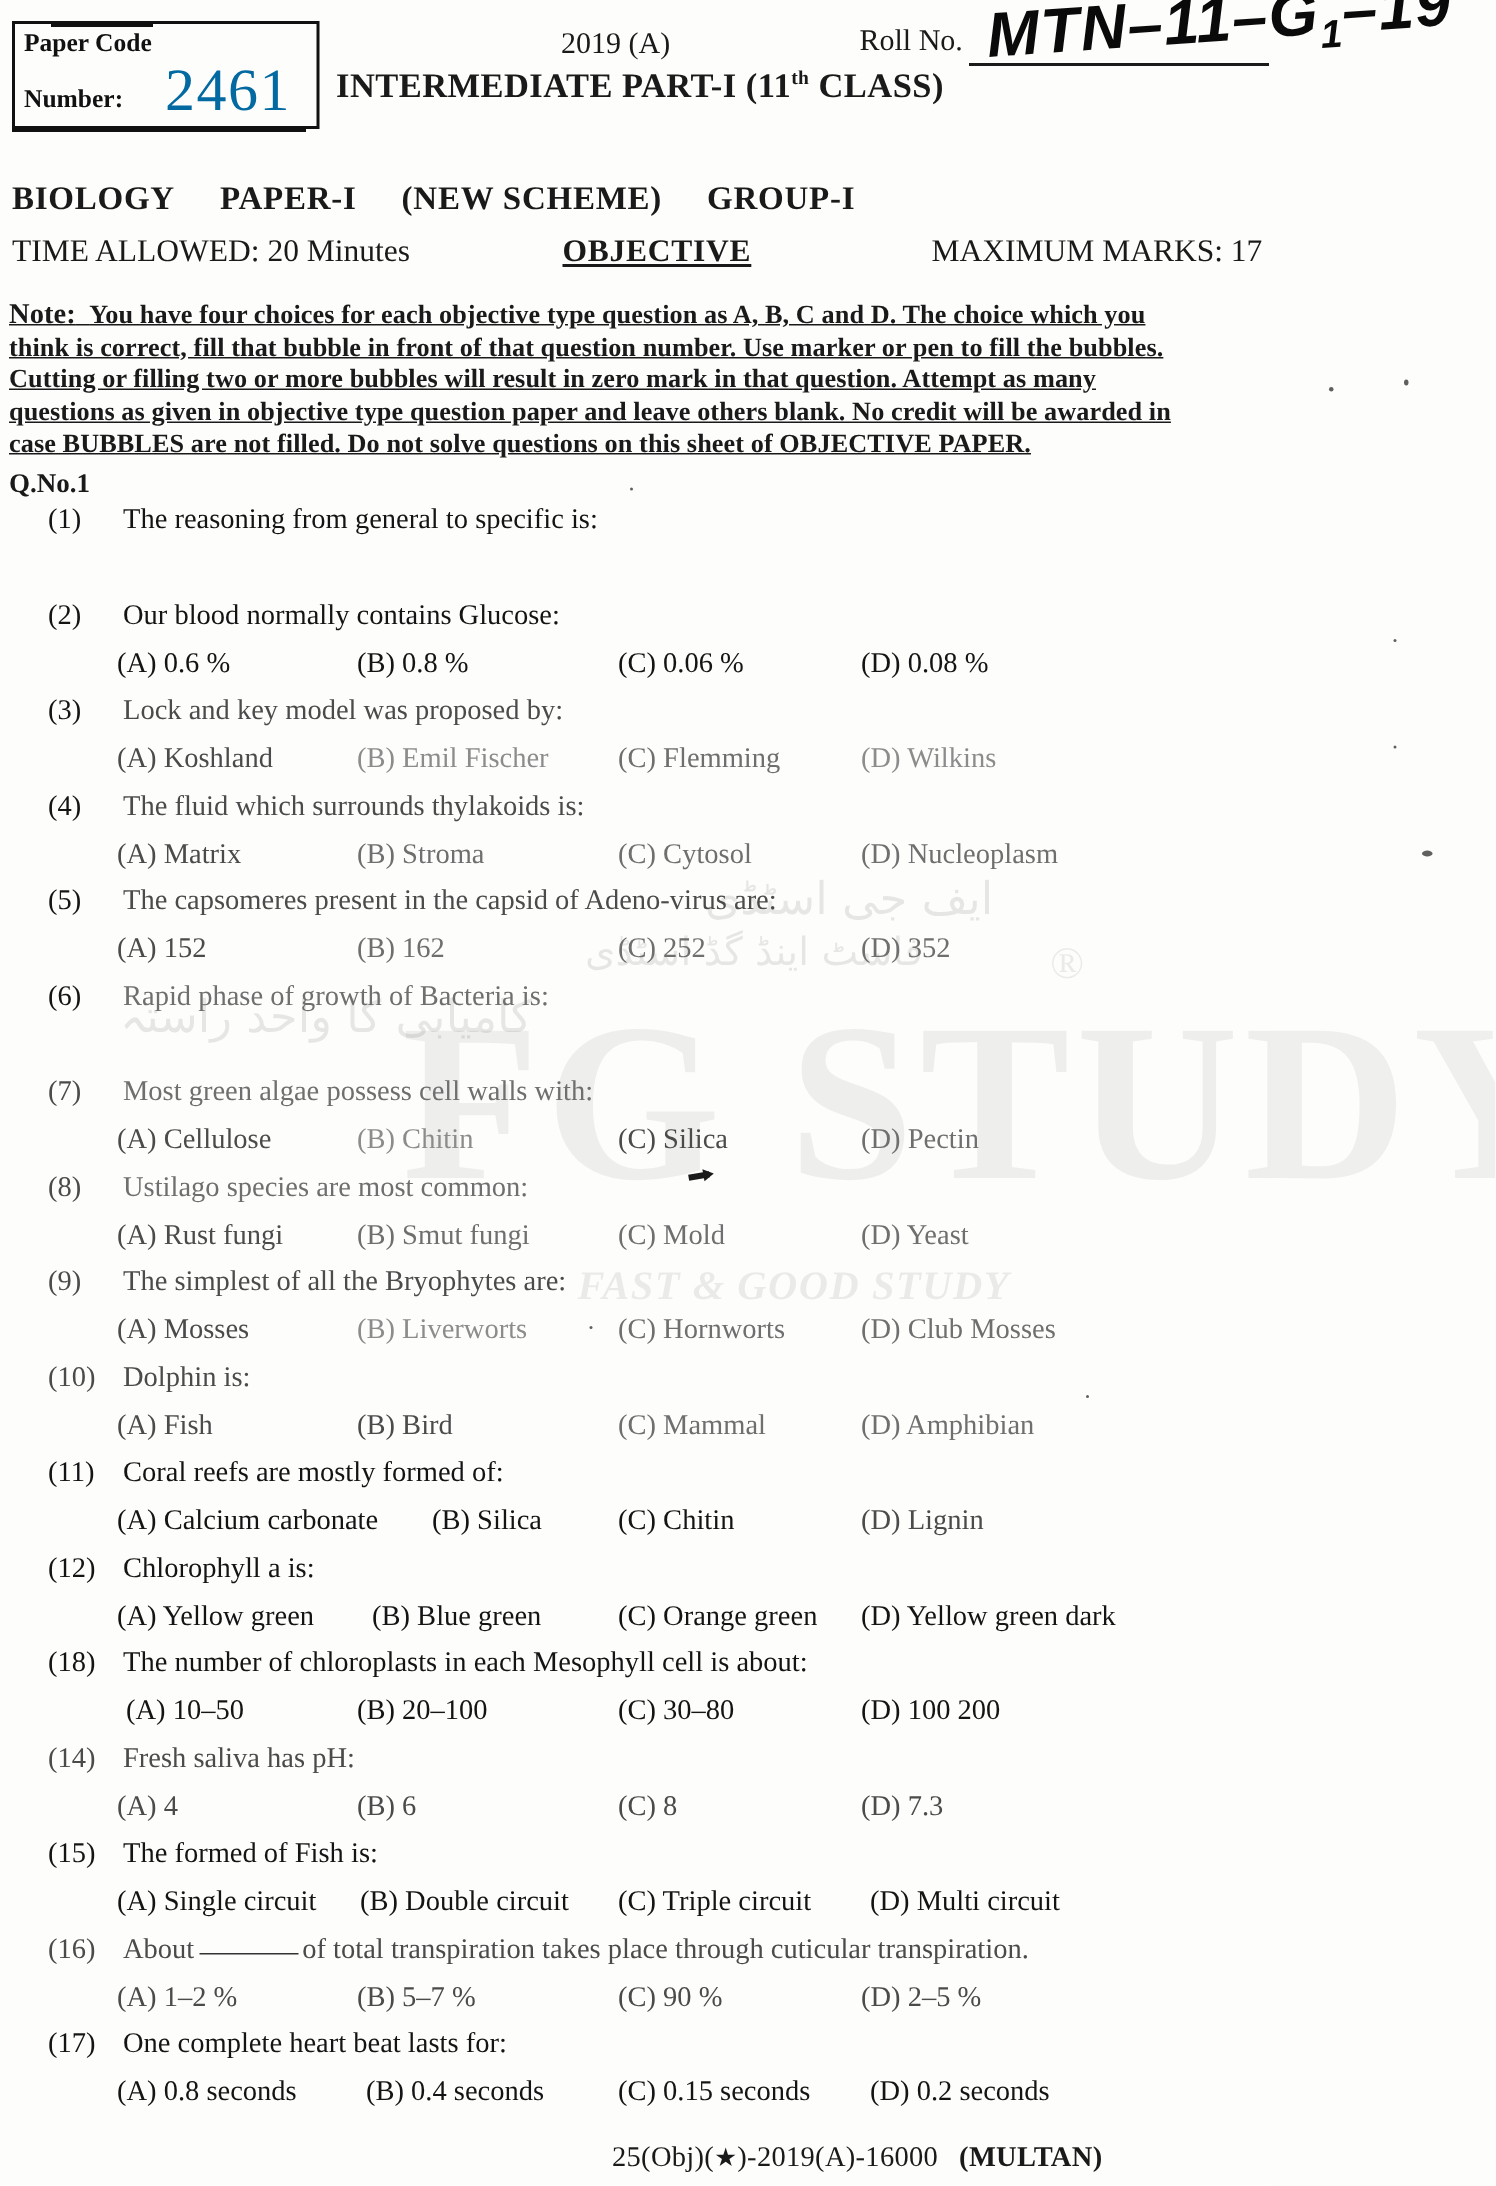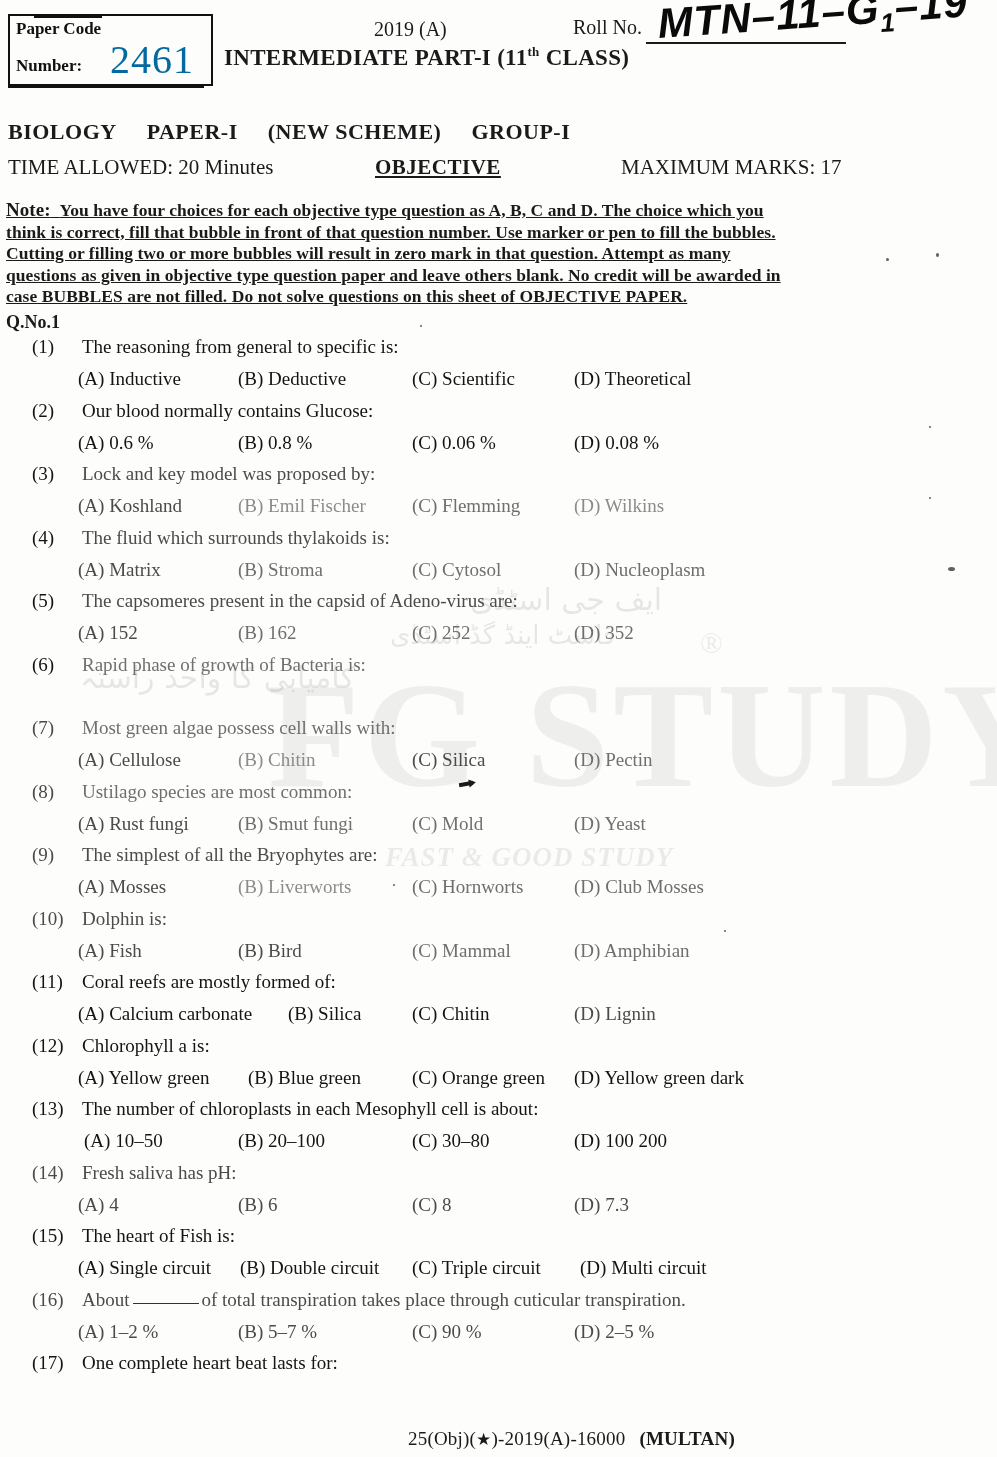--- a/index.html
+++ b/index.html
@@ -335,26 +335,20 @@
     <div class="note-line"><span>case BUBBLES are not filled.   Do not solve questions on this sheet of OBJECTIVE PAPER.</span></div>
   </div>
 
   <div id="qno">Q.No.1</div>
 
   <div id="questions">
 
     <div class="q-block">
       <div class="q-num dark">(1)</div>
       <div class="q-text dark">The reasoning from general to specific is:</div>
-      <div class="opts">
-        <div class="opt c0 dark">(A)  Inductive</div>
-        <div class="opt c1 dark">(B) Deductive</div>
-        <div class="opt c2 dark">(C) Scientific</div>
-        <div class="opt c3 dark">(D) Theoretical</div>
-      </div>
     </div>
 
     <div class="q-block">
       <div class="q-num dark">(2)</div>
       <div class="q-text dark"> Our blood normally contains Glucose:</div>
       <div class="opts">
         <div class="opt c0 dark">(A)  0.6 %</div>
         <div class="opt c1 dark">(B) 0.8 %</div>
         <div class="opt c2 dark">(C) 0.06 %</div>
         <div class="opt c3 dark">(D) 0.08 %</div>
@@ -459,21 +453,21 @@
       <div class="q-text dark"> Chlorophyll a is:</div>
       <div class="opts">
         <div class="opt c0 dark">(A) Yellow green</div>
         <div class="opt c1 dark" style="left:248px">(B) Blue green</div>
         <div class="opt c2 dark">(C) Orange green</div>
         <div class="opt c3 dark">(D) Yellow green dark</div>
       </div>
     </div>
 
     <div class="q-block">
-      <div class="q-num dark">(13)</div>
+      <div class="q-num dark">(18)</div>
       <div class="q-text dark">The number of chloroplasts in each Mesophyll cell is about:</div>
       <div class="opts">
         <div class="opt c0 dark" style="left:84px">(A) 10–50</div>
         <div class="opt c1 dark">(B)  20–100</div>
         <div class="opt c2 dark">(C) 30–80</div>
         <div class="opt c3 dark">(D) 100  200</div>
       </div>
     </div>
 
     <div class="q-block">
@@ -482,21 +476,21 @@
       <div class="opts">
         <div class="opt c0 fade-1">(A)  4</div>
         <div class="opt c1 fade-1">(B)  6</div>
         <div class="opt c2 fade-1">(C)  8</div>
         <div class="opt c3 fade-1">(D)  7.3</div>
       </div>
     </div>
 
     <div class="q-block">
       <div class="q-num dark">(15)</div>
-      <div class="q-text dark">The heart of Fish is:</div>
+      <div class="q-text dark">The formed of Fish is:</div>
       <div class="opts">
         <div class="opt c0 dark">(A) Single circuit</div>
         <div class="opt c1 dark" style="left:240px">(B) Double circuit</div>
         <div class="opt c2 dark">(C) Triple circuit</div>
         <div class="opt c3 dark" style="left:580px">(D) Multi circuit</div>
       </div>
     </div>
 
     <div class="q-block">
       <div class="q-num fade-1">(16)</div>
@@ -505,20 +499,26 @@
         <div class="opt c0 fade-1">(A)  1–2 %</div>
         <div class="opt c1 fade-1">(B) 5–7 %</div>
         <div class="opt c2 fade-1">(C) 90 %</div>
         <div class="opt c3 fade-1">(D) 2–5 %</div>
       </div>
     </div>
 
     <div class="q-block">
       <div class="q-num dark">(17)</div>
       <div class="q-text dark"> One complete heart beat lasts for:</div>
+      <div class="opts">
+        <div class="opt c0 dark">(A)  0.8 seconds</div>
+        <div class="opt c1 dark" style="left:244px">(B) 0.4 seconds</div>
+        <div class="opt c2 dark">(C) 0.15 seconds</div>
+        <div class="opt c3 dark" style="left:580px">(D) 0.2 seconds</div>
+      </div>
     </div>
 
   </div>
 
   <div class="pen-tick"></div>
 
   <div id="footer"><span>25(Obj)(</span><span class="star">★</span><span>)-2019(A)-16000</span><span class="city">(MULTAN)</span></div>
 
   <div class="speck" style="left:886px;top:258px;width:3px;height:3px;"></div>
   <div class="speck" style="left:936px;top:253px;width:3px;height:4px;"></div>

